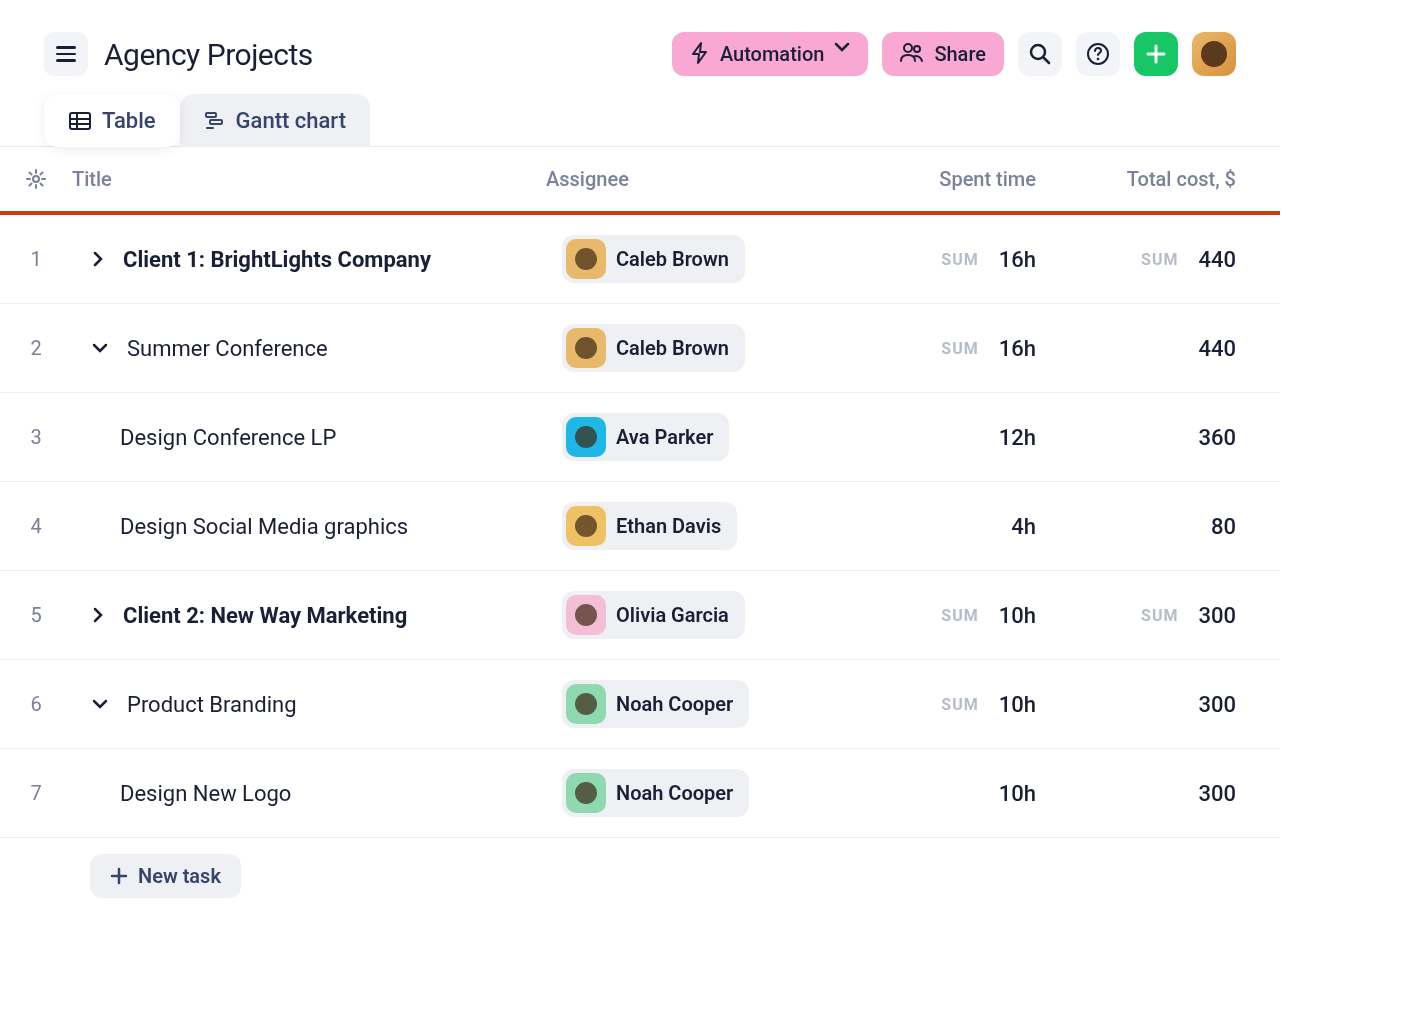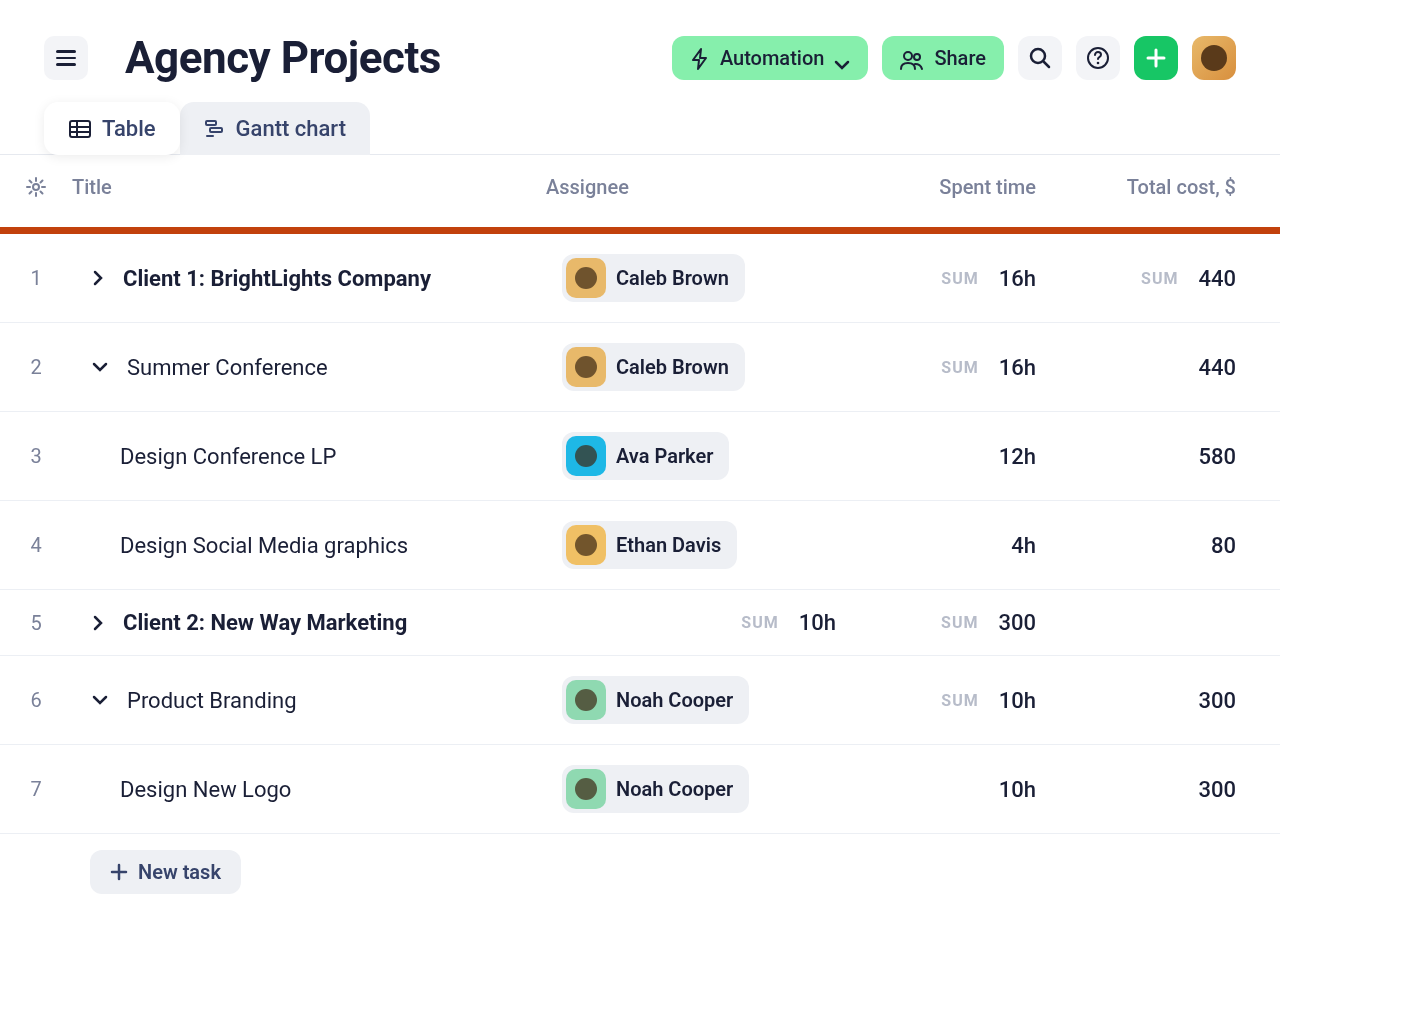--- a/index.html
+++ b/index.html
@@ -18,25 +18,25 @@
     }
     .menu-btn {
       width: 44px; height: 44px;
       background: #f3f4f7;
       border-radius: 10px;
       display: flex; align-items: center; justify-content: center;
       cursor: pointer;
     }
     .menu-lines { display:flex; flex-direction:column; gap:4px; }
     .menu-lines span { width:20px; height:2.5px; background:#1a1f36; border-radius:2px; display:block; }
-    .page-title { font-size: 44px; font-weight: 700; letter-spacing:-0.5px; flex: 1; margin-left: 21px; }
+    .page-title { font-size: 30px; font-weight: 400; letter-spacing:-0.5px; flex: 1; }
     .header-actions { display:flex; align-items:center; gap:14px; }
     .pill-btn {
-      display:flex; align-items:flex-end; gap:10px;
-      background:#86efac; border-radius:12px;
+      display:flex; align-items:flex-start; gap:10px;
+      background:#f9a8d4; border-radius:12px;
       padding: 10px 18px;
       font-size:20px; font-weight:500; color:#1a1f36;
       cursor:pointer;
     }
     .icon-btn {
       width:44px; height:44px; background:#f3f4f7;
       border-radius:12px; display:flex; align-items:center; justify-content:center;
       cursor:pointer;
     }
     .add-btn { background:#17c665; }
@@ -60,22 +60,22 @@
       background:#fff;
       box-shadow: 0 2px 12px rgba(0,0,0,0.08);
       border-radius: 14px;
       position:relative; z-index:2;
     }
     .divider { height:1px; background:#e6e9ef; margin-top:-1px; }
     .cols {
       display:grid;
       grid-template-columns: 72px 1fr 290px 200px 200px;
       align-items:center;
-      padding: 20px 44px 28px 0;
-      border-bottom:7px solid #c2410c;
+      padding: 20px 44px 20px 0;
+      border-bottom:4px solid #c2410c;
     }
     .col-settings { display:flex; justify-content:center; }
     .col-label { font-size:20px; color:#7a8199; font-weight:500; }
     .col-right { text-align:right; }
     .row {
       display:grid;
       grid-template-columns: 72px 1fr 290px 200px 200px;
       align-items:center;
       padding: 20px 44px 20px 0;
       border-bottom:1px solid #eceff4;
@@ -248,21 +248,21 @@
       <div><div class="assignee-chip">
           <div class="chip-avatar" style="background:#1eb8e6">
             <div style="width:55%;height:55%;border-radius:50%;background:rgba(60,40,20,0.7)"></div>
           </div>
           <span>Ava Parker</span>
         </div></div>
       <div class="spent">
         <span>12h</span>
       </div>
       <div class="cost">
-        <span>580</span>
+        <span>360</span>
       </div>
     </div>
     <div class="row">
       <div class="row-num">4</div>
       <div class="row-title indent-2">
         <span>Design Social Media graphics</span>
       </div>
       <div><div class="assignee-chip">
           <div class="chip-avatar" style="background:#f0c065">
             <div style="width:55%;height:55%;border-radius:50%;background:rgba(60,40,20,0.7)"></div>
@@ -277,20 +277,26 @@
       </div>
     </div>
     <div class="row">
       <div class="row-num">5</div>
       <div class="row-title bold indent-1">
         <svg class="caret" width="12" height="16" viewBox="0 0 12 16">
           <path d="M3 2l6 6-6 6" stroke="#1a1f36" stroke-width="2.5" fill="none" stroke-linecap="round"></path>
         </svg>
         <span>Client 2: New Way Marketing</span>
       </div>
+      <div><div class="assignee-chip">
+          <div class="chip-avatar" style="background:#f4bfd6">
+            <div style="width:55%;height:55%;border-radius:50%;background:rgba(60,40,20,0.7)"></div>
+          </div>
+          <span>Olivia Garcia</span>
+        </div></div>
       <div class="spent">
         <span class="sum-label">SUM</span>
         <span>10h</span>
       </div>
       <div class="cost">
         <span class="sum-label">SUM</span>
         <span>300</span>
       </div>
     </div>
     <div class="row">

